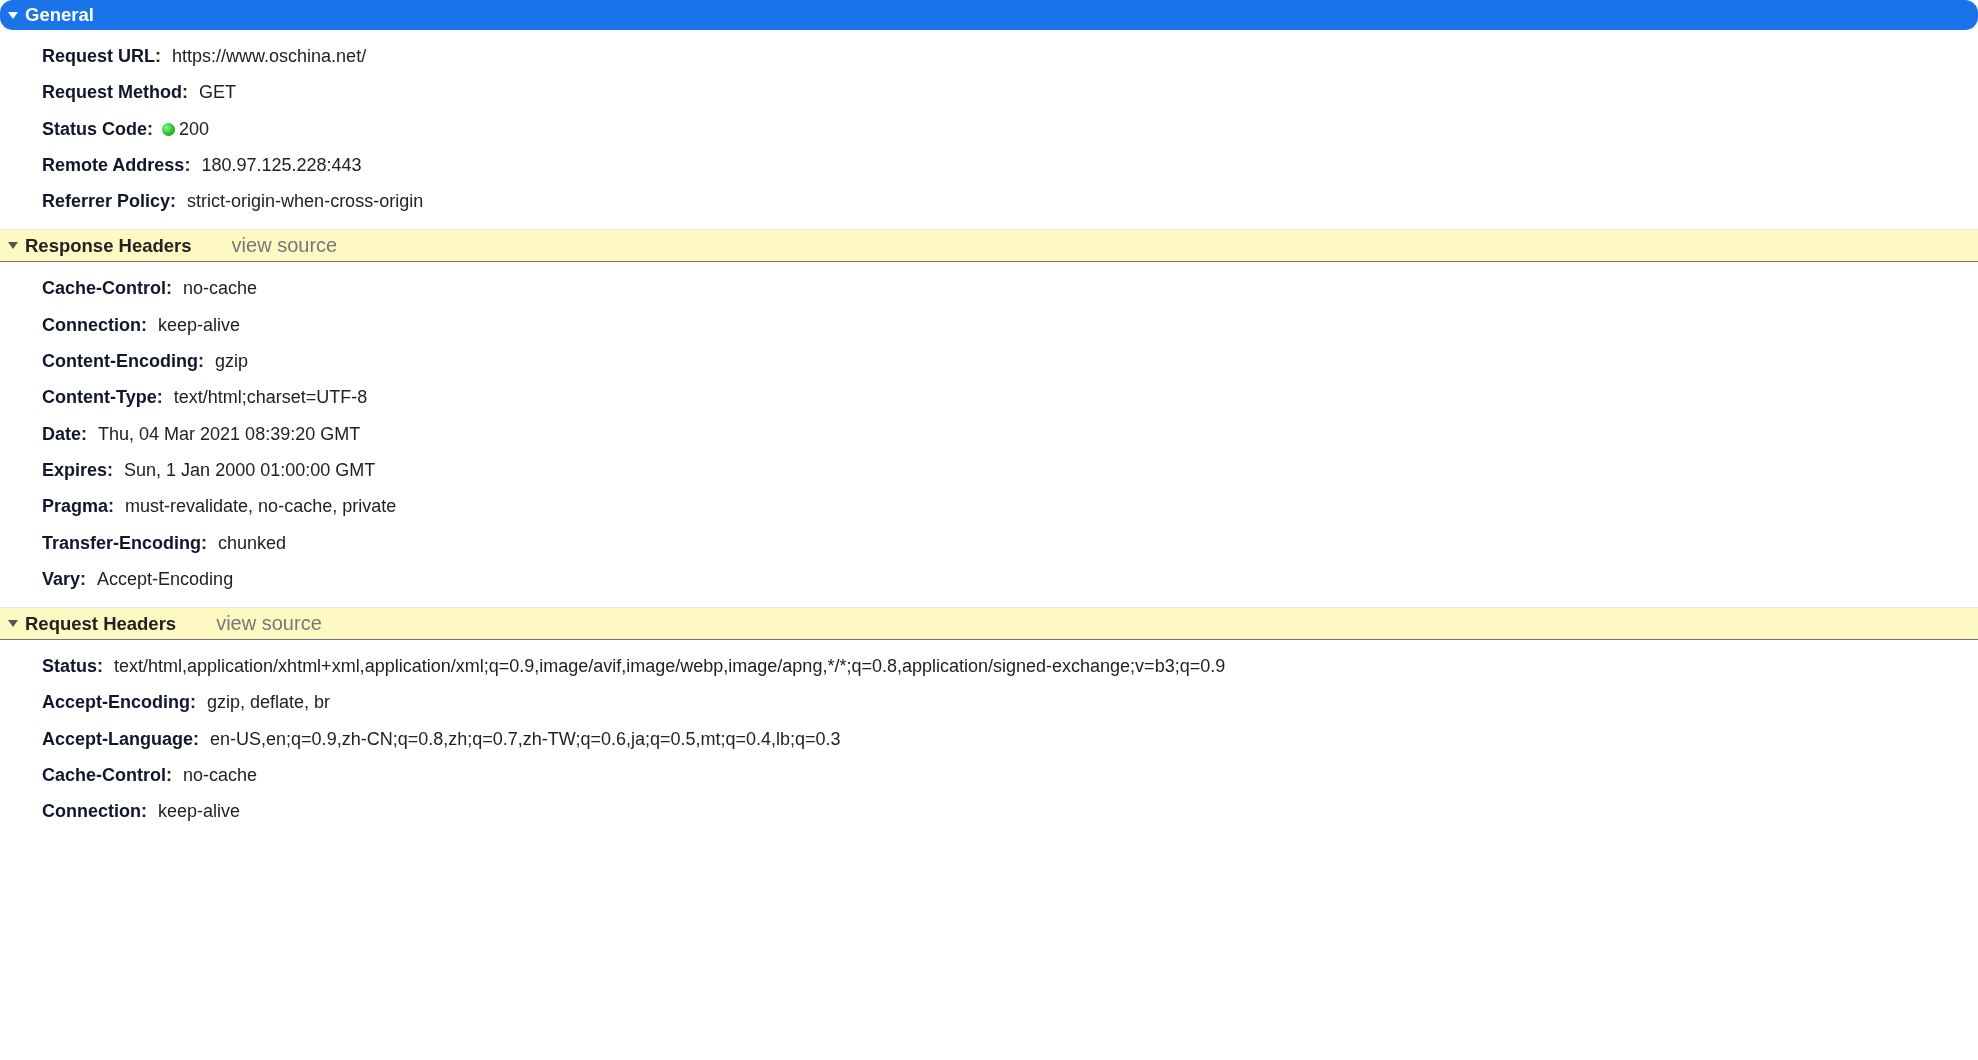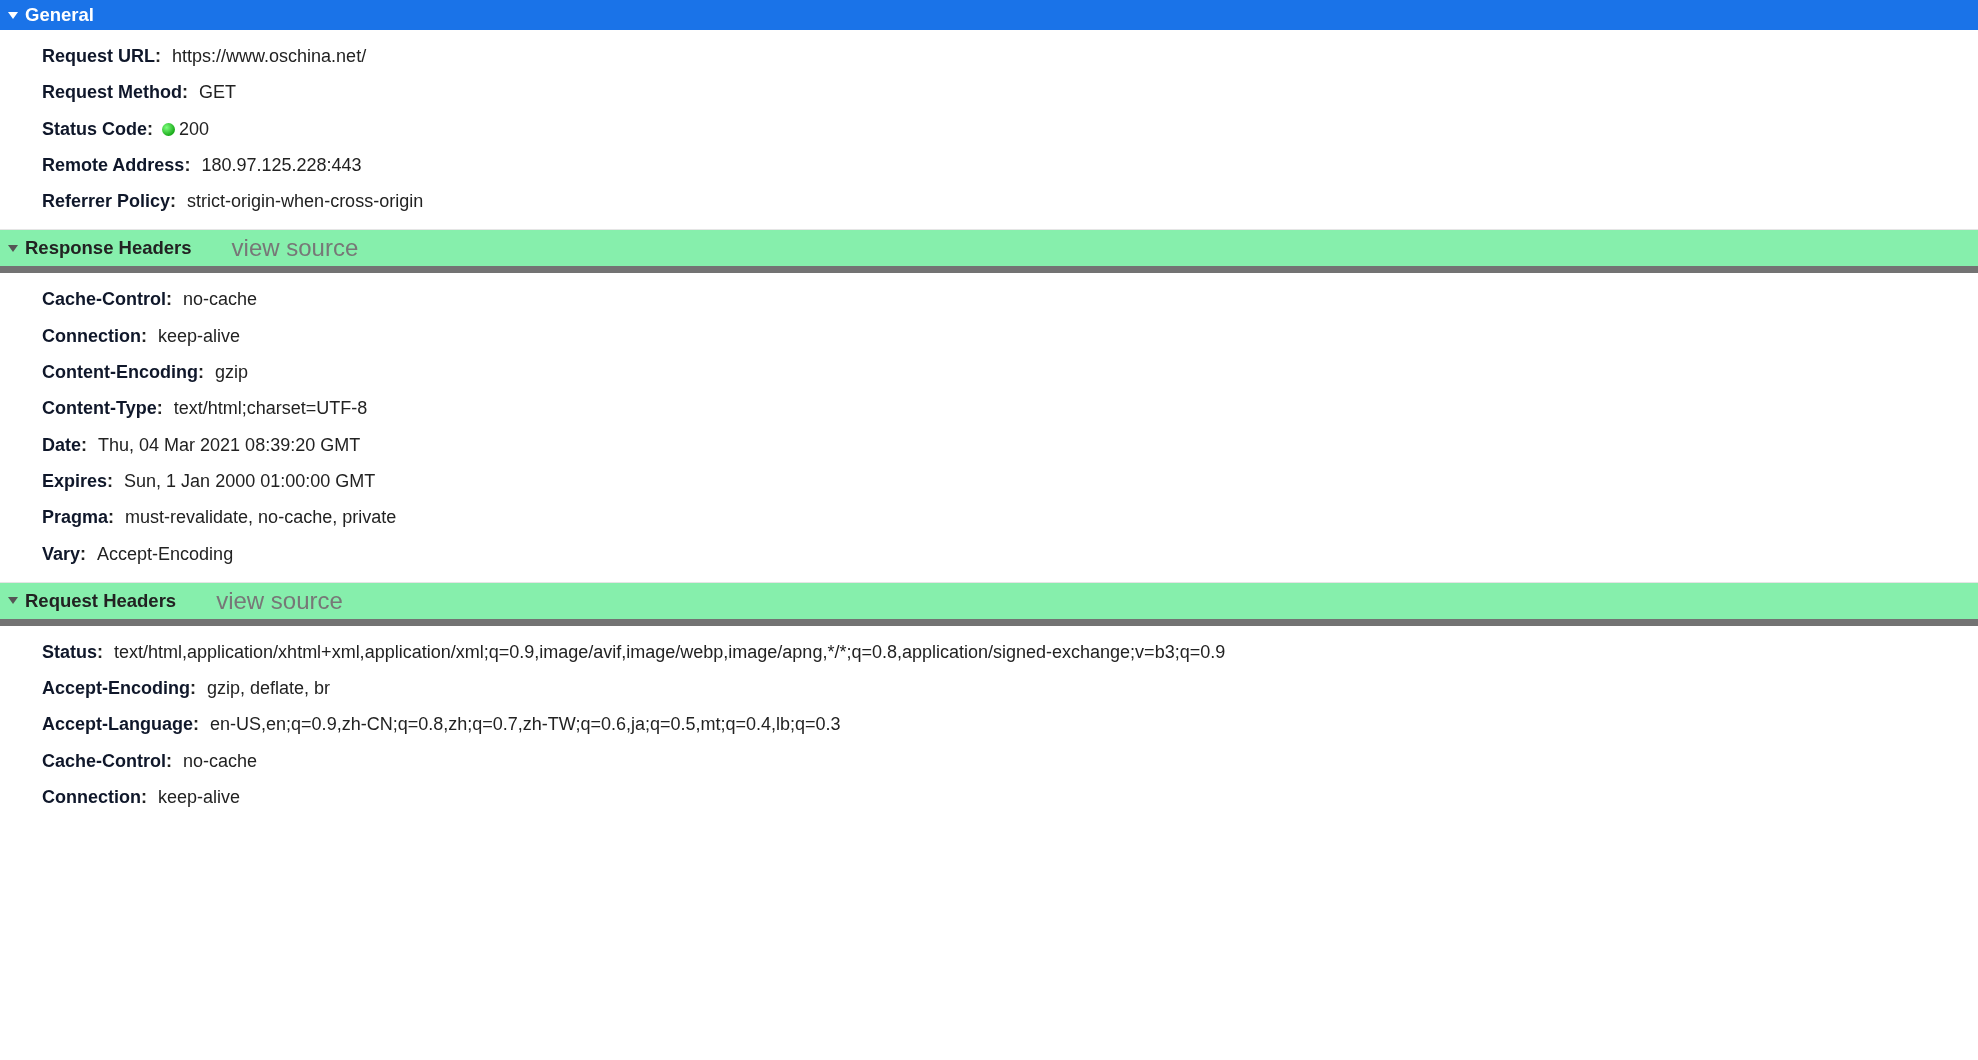--- a/index.html
+++ b/index.html
@@ -7,50 +7,51 @@
     margin: 0;
     font-family: -apple-system, BlinkMacSystemFont, "Segoe UI", Helvetica, Arial, sans-serif;
     font-size: 18px;
     color: #222;
     background: #fff;
   }
   .section-header {
     display: flex;
     align-items: center;
     padding: 4px 8px;
-    border-bottom: 7px solid #737373;
-    background: #86efac;
+    border-bottom: 1px solid #737373;
+    background: #fef9c3;
     cursor: pointer;
     user-select: none;
   }
   .section-header.highlighted {
     background: #1a73e8;
     color: #fff;
     border-bottom: none;
+    border-radius: 13px;
   }
   .section-header .disclosure {
     width: 0;
     height: 0;
     border-left: 5px solid transparent;
     border-right: 5px solid transparent;
     border-top: 7px solid #555;
     margin-right: 7px;
   }
   .section-header.highlighted .disclosure {
     border-top-color: #fff;
   }
   .section-header .title {
     font-weight: 700;
     font-size: 18.5px;
   }
   .section-header .view-source {
     margin-left: 40px;
     color: #777;
     font-weight: 400;
-    font-size: 24px;
+    font-size: 20px;
   }
   .section-body {
     padding: 8px 0 10px 0;
   }
   .row {
     padding: 6px 0 6px 42px;
     line-height: 1.35;
   }
   .row .label {
     font-weight: 700;
@@ -137,20 +138,24 @@
   </div>
   <div class="row">
     <span class="label">Expires</span><span class="colon">:</span>
     <span class="value">Sun, 1 Jan 2000 01:00:00 GMT</span>
   </div>
   <div class="row">
     <span class="label">Pragma</span><span class="colon">:</span>
     <span class="value">must-revalidate, no-cache, private</span>
   </div>
   <div class="row">
+    <span class="label">Transfer-Encoding</span><span class="colon">:</span>
+    <span class="value">chunked</span>
+  </div>
+  <div class="row">
     <span class="label">Vary</span><span class="colon">:</span>
     <span class="value">Accept-Encoding</span>
   </div>
 </div>
 
 <div class="divider"></div>
 
 <div class="section-header">
   <span class="disclosure"></span>
   <span class="title">Request Headers</span>

